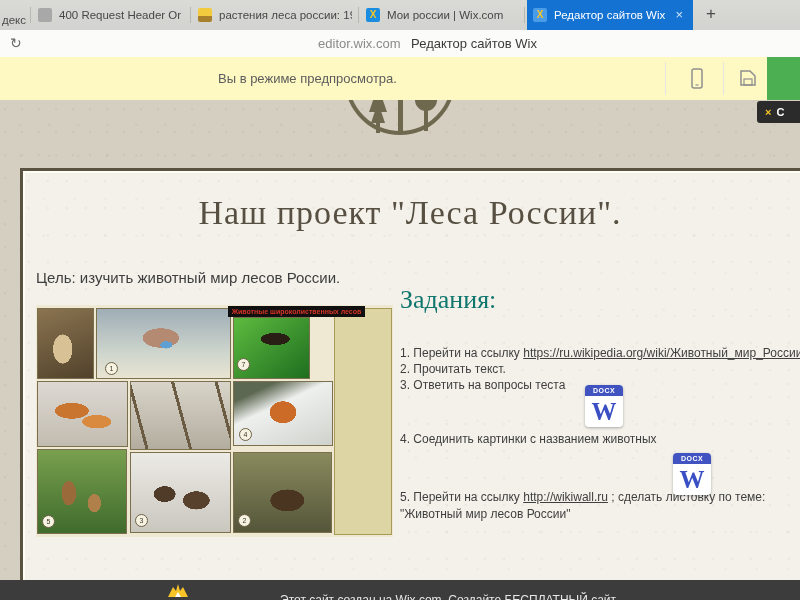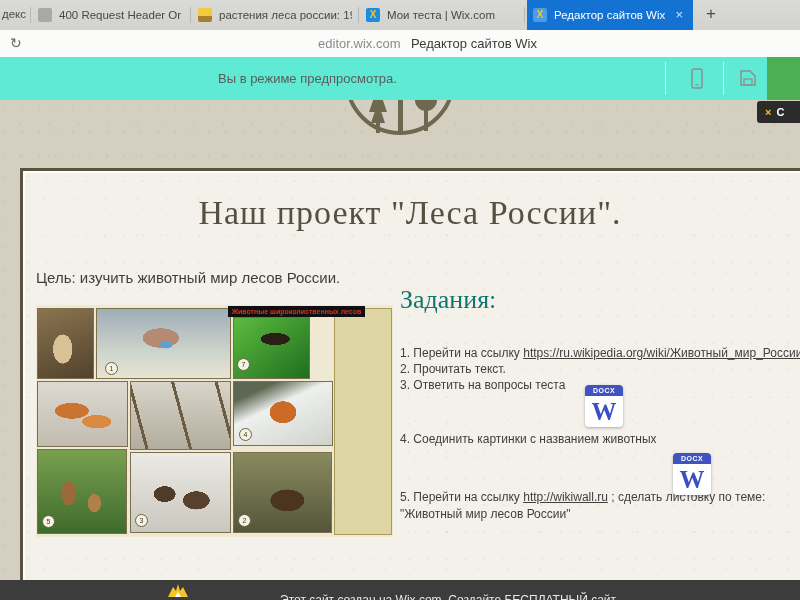--- a/index.html
+++ b/index.html
@@ -1,21 +1,21 @@
 <!DOCTYPE html>
 <html><head>
 <meta charset="utf-8">
 <style>
   html,body{margin:0;padding:0;background:#888;}
   #screen{position:relative;width:800px;height:600px;overflow:hidden;
     font-family:"Liberation Sans",sans-serif;background:#d5cfc1;}
   
   .tabbar{position:absolute;left:0;top:0;width:800px;height:30px;z-index:50;
     background:linear-gradient(#dadad6,#d2d2ce);border-bottom:1px solid #c2c2be;}
-  .tabfrag{position:absolute;left:2px;top:8px;font-size:11.5px;color:#4b4b4b;}
+  .tabfrag{position:absolute;left:2px;top:14px;font-size:11.5px;color:#4b4b4b;}
   .tab{position:absolute;top:0;height:30px;display:flex;align-items:center;
     padding:0 6px;box-sizing:border-box;overflow:hidden;white-space:nowrap;}
   .tab .tlabel{font-size:11.5px;color:#474747;overflow:hidden;white-space:nowrap;}
   .tab.active{background:#1473d2;}
   .tab.active .tlabel{color:#fff;}
   .fav{width:14px;height:14px;border-radius:2px;margin-right:7px;flex:none;
     font-size:10px;font-weight:bold;line-height:14px;text-align:center;}
   .fav-gray{background:#a8a8a8;}
   .fav-img{background:linear-gradient(180deg,#f2ca3e 55%,#a87f2c 55%);}
   .fav-wix{background:#1b8de0;color:#f7c527;}
@@ -23,21 +23,21 @@
   .tabsep{position:absolute;top:7px;width:1px;height:16px;background:#b7b7b3;}
   .closex{position:absolute;right:10px;top:7px;font-size:13px;color:#cfe2f7;line-height:16px;}
   .newtab{position:absolute;left:706px;top:4px;font-size:17px;color:#4a4a4a;}
   .addrbar{position:absolute;left:0;top:30px;width:800px;height:27px;z-index:50;
     background:#fbfbfa;border-bottom:1px solid #ececea;}
   .refresh{position:absolute;left:10px;top:5px;font-size:14px;color:#6a6a6a;}
   .addrtext{position:absolute;left:0;top:6px;width:100%;text-align:center;
     padding-left:55px;box-sizing:border-box;font-size:13px;white-space:nowrap;}
   .addrtext .host{color:#8b8b8b;margin-right:7px;}
   .addrtext .atitle{color:#3b3b3b;}
-  .prevbar{position:absolute;left:0;top:57px;width:800px;height:43px;z-index:50;background:#5eead4;}
+  .prevbar{position:absolute;left:0;top:57px;width:800px;height:43px;z-index:50;background:#fef9c3;}
   .prevmsg{position:absolute;left:218px;top:14px;font-size:13px;color:#5c5c5c;}
   .vsep{position:absolute;top:5px;width:1px;height:33px;background:#e5e5e3;}
   .toolicon{position:absolute;}
   .greenbtn{position:absolute;left:767px;top:0;width:33px;height:43px;background:#4cb052;border:0;}
   
   .cornerbadge{position:absolute;left:757px;top:101px;width:50px;height:22px;z-index:40;
     background:#2b2b2b;border-radius:3px;display:flex;align-items:center;padding-left:8px;
     box-sizing:border-box;overflow:hidden;}
   .cornerbadge .bx{color:#f7c527;font-weight:bold;font-size:11px;margin-right:5px;}
   .cornerbadge .bt{color:#ffffff;font-size:11px;font-weight:bold;}
@@ -205,21 +205,21 @@
       <span class="tlabel">400 Request Header Or Coo</span>
     </div>
     <span class="tabsep" style="left:190px"></span>
     <div class="tab" style="left:192px;width:166px">
       <span class="fav fav-img"></span>
       <span class="tlabel">растения леса россии: 19 т</span>
     </div>
     <span class="tabsep" style="left:358px"></span>
     <div class="tab" style="left:360px;width:164px">
       <span class="fav fav-wix">X</span>
-      <span class="tlabel">Мои теста | Wix.com</span>
+      <span class="tlabel">Мои россии | Wix.com</span>
     </div>
     <span class="tabsep" style="left:524px"></span>
     <div class="tab active" style="left:527px;width:166px">
       <span class="fav fav-wix on-blue">X</span>
       <span class="tlabel">Редактор сайтов Wix</span>
       <span class="closex">×</span>
     </div>
     <span class="newtab">+</span>
   </div>
 

